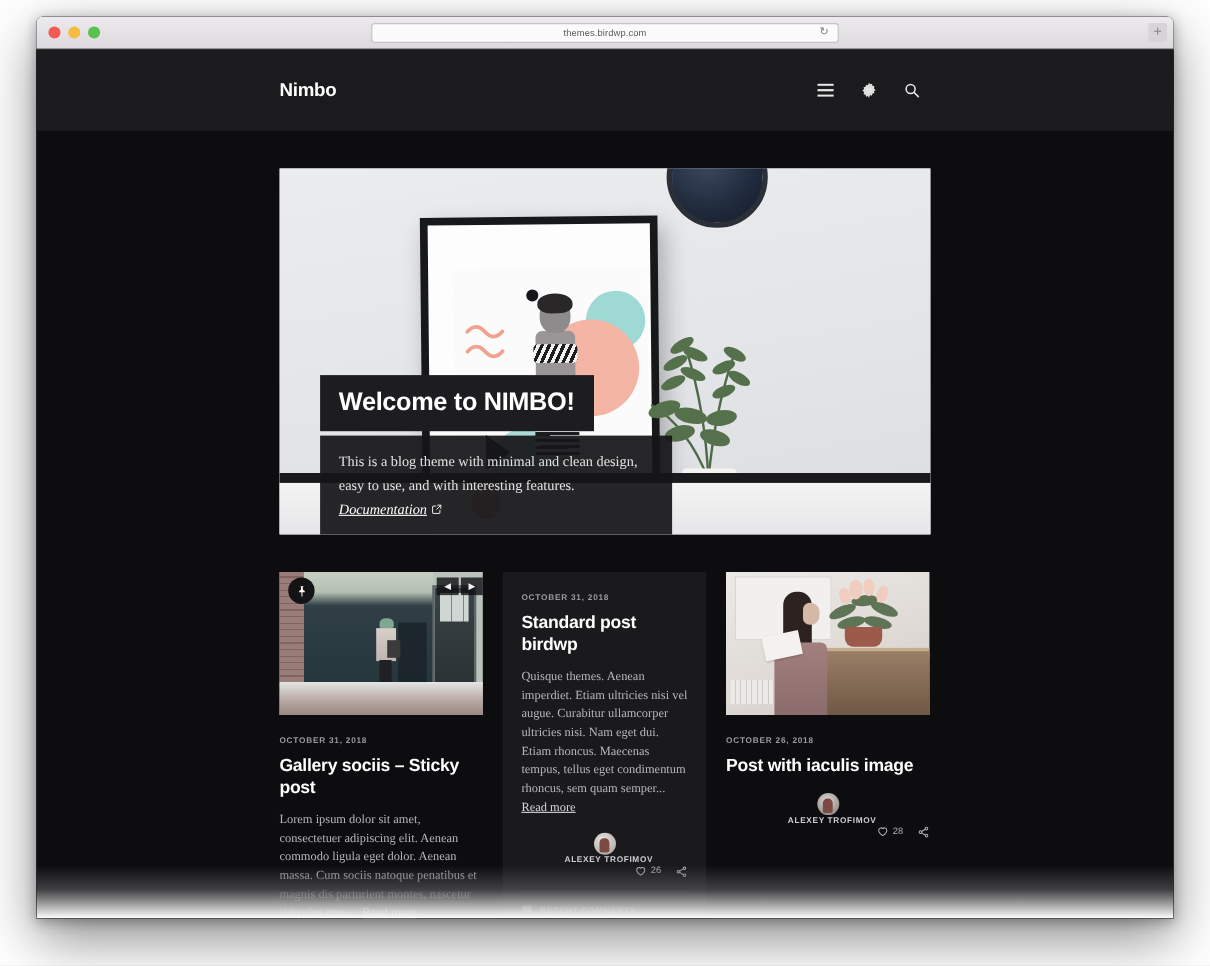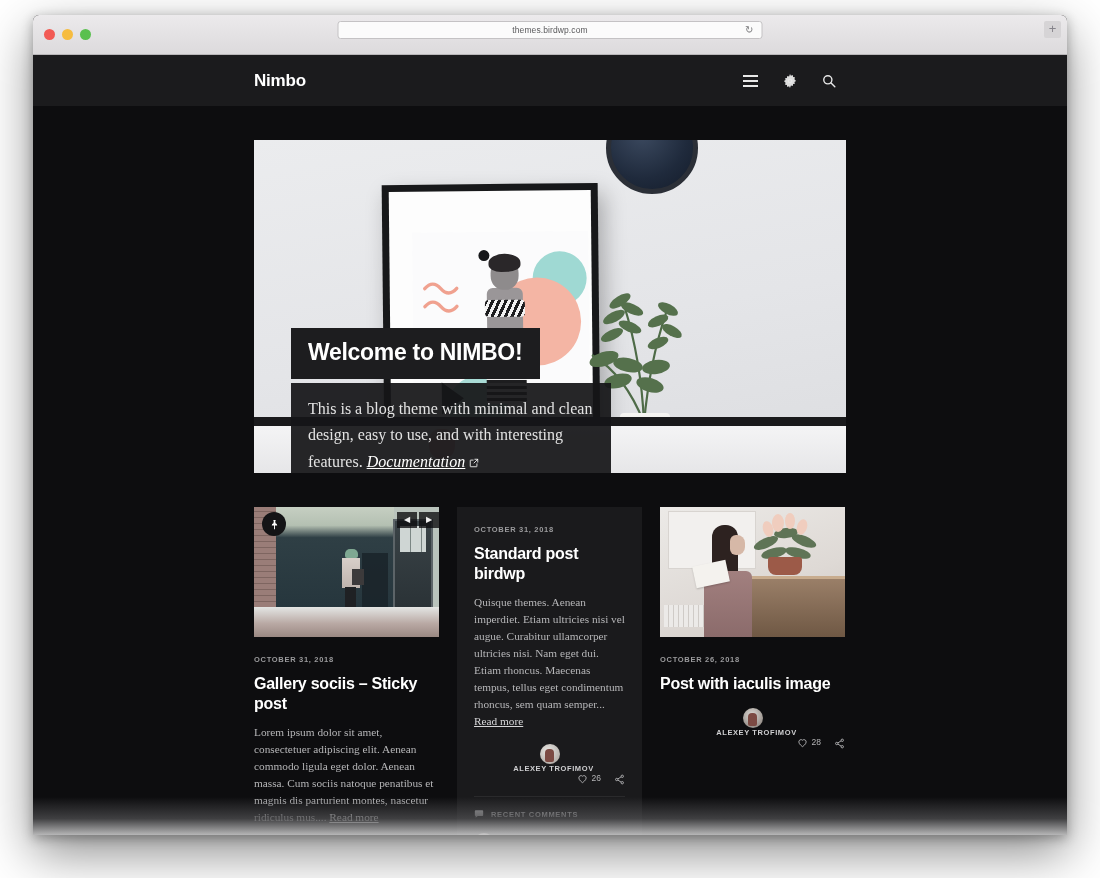--- a/index.html
+++ b/index.html
@@ -17,21 +17,21 @@
     width: 1034px; height: 820px;
     background: #111113;
     border-radius: 6px 6px 0 0;
     box-shadow: 0 18px 50px rgba(0,0,0,0.45), 0 3px 12px rgba(0,0,0,0.3);
     overflow: hidden;
   }
 
   
   .titlebar {
     position: relative;
-    height: 40px;
+    height: 30px;
     background: linear-gradient(180deg,#eceaec 0%, #dcdadc 100%);
     border-bottom: 1px solid #b9b7b9;
     display: flex; align-items: center;
   }
   .traffic { display: flex; gap: 7px; margin-left: 11px; }
   .dot { width: 11px; height: 11px; border-radius: 50%; }
   .dot.red    { background: #f25a54; }
   .dot.yellow { background: #f6bc3f; }
   .dot.green  { background: #5ac04f; }
 
@@ -64,21 +64,21 @@
   
   .viewport {
     position: relative;
     height: 790px;
     background: #0d0d0f;
     overflow: hidden;
   }
 
   
   .site-header {
-    height: 51px;
+    height: 74px;
     background: #1b1b1d;
     display: flex; align-items: center;
     padding: 0 36px 0 0;
   }
   .logo {
     margin-left: 221px;
     color: #ffffff;
     font-size: 17px;
     font-weight: bold;
     letter-spacing: -0.2px;
@@ -218,21 +218,21 @@
     color: #ffffff;
     font-size: 23px; font-weight: bold;
     letter-spacing: -0.3px;
     padding: 11px 18px 13px 17px;
   }
   .hero-desc {
     position: absolute; left: 37px; top: 243px;
     width: 320px;
     background: rgba(22,22,24,0.93);
     color: #e3e3e3;
-    font-size: 16px;
+    font-size: 13px;
     line-height: 1.65;
     padding: 13px 17px 14px 17px;
     font-family: "Liberation Serif", serif;
   }
   .hero-desc a {
     color: #ffffff;
     text-decoration: underline;
     font-style: italic;
   }
   .ext-icon { display: inline-block; margin-left: 4px; vertical-align: -1px; }

